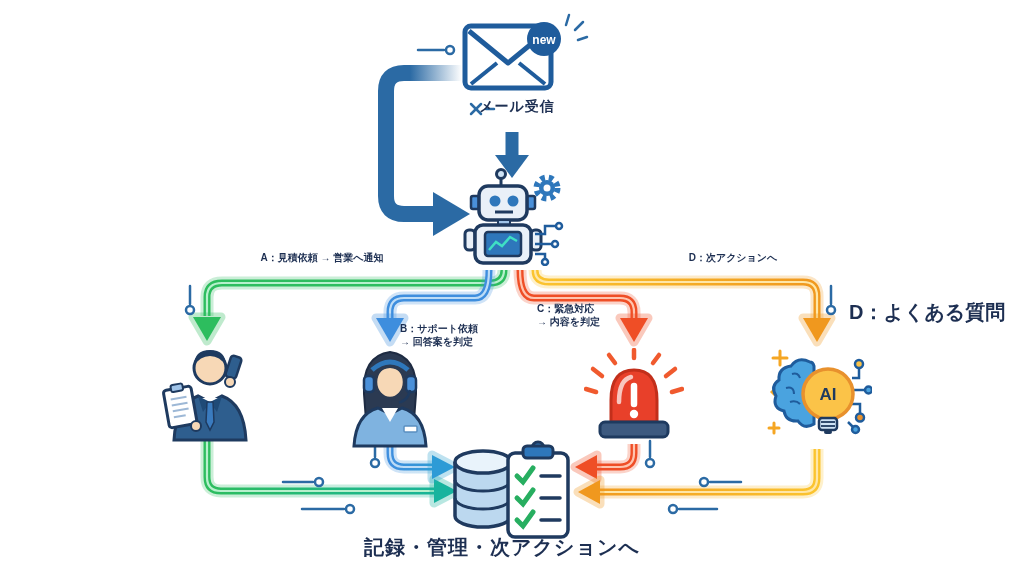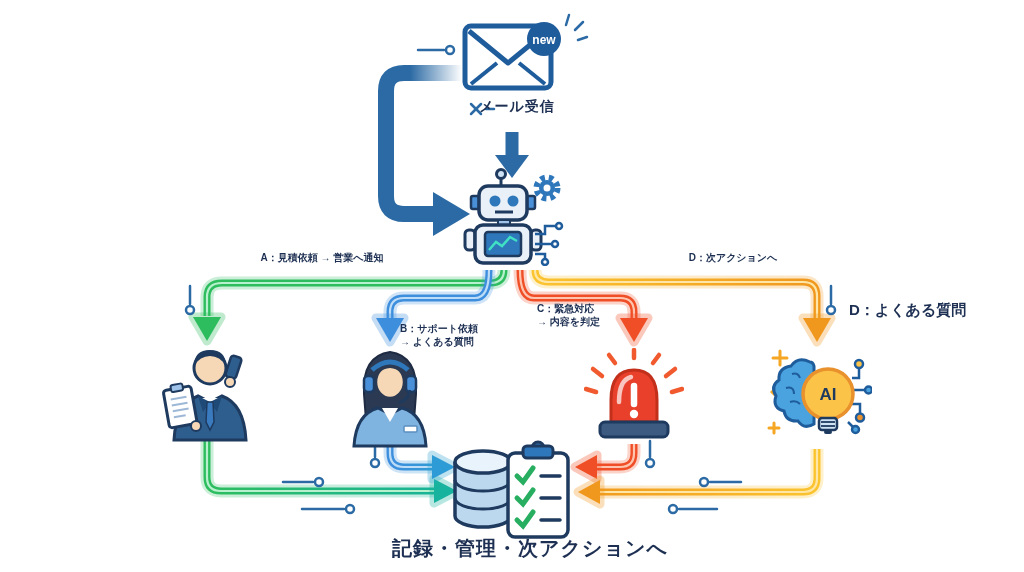--- a/index.html
+++ b/index.html
@@ -5,21 +5,21 @@
   html,body{margin:0;padding:0;background:#fff;}
   .stage{position:relative;width:1024px;height:572px;background:#ffffff;overflow:hidden;
          font-family:"Liberation Sans","DejaVu Sans",sans-serif;}
   .bg{position:absolute;left:0;top:0;}
   .icon{position:absolute;}
   .lbl{position:absolute;font-weight:700;color:var(--dark_text,#1d2f52);line-height:1.28;
        white-space:nowrap;}
   .lbl.center{text-align:center;}
   .big{font-size:14px;letter-spacing:1px;}
   .mid{font-size:10px;}
-  .note{font-size:15px;}
+  .note{font-size:20px;}
   .bottom{font-size:20px;letter-spacing:1px;}
 </style>
 </head>
 <body>
 
 <div class="stage">
 
   <svg class="bg" width="1024" height="572" viewBox="0 0 1024 572">
     <defs>
       <linearGradient id="gFade" gradientUnits="userSpaceOnUse" x1="410" y1="0" x2="462" y2="0">
@@ -293,29 +293,29 @@
     </svg>
   </div>
 
   <div class="lbl big center" style="left:432px;top:98px;width:170px;">メール受信</div>
 
 
   <div class="lbl mid center" style="left:212px;top:252px;width:220px;">A：見積依頼 → 営業へ通知</div>
 
   <div class="lbl mid" style="left:400px;top:303px;margin-top:20px;">
     <div>B：サポート依頼</div>
-    <div>→ よくある質問</div>
+    <div>→ 回答案を判定</div>
   </div>
 
   <div class="lbl mid" style="left:537px;top:303px;">
     <div>C：緊急対応</div>
     <div>→ 内容を判定</div>
   </div>
 
   <div class="lbl mid center" style="left:643px;top:252px;width:180px;">D：次アクションへ</div>
 
   <div class="lbl note" style="left:849px;top:300px;">
     <div>D：よくある質問</div>
   </div>
 
-  <div class="lbl bottom center" style="left:380px;top:536px;width:300px;">記録・管理・次アクションへ</div>
+  <div class="lbl bottom center" style="left:352px;top:536px;width:300px;font-family:Liberation Mono, monospace;">記録・管理・次アクションへ</div>
 
 </div>
 
 </body></html>

